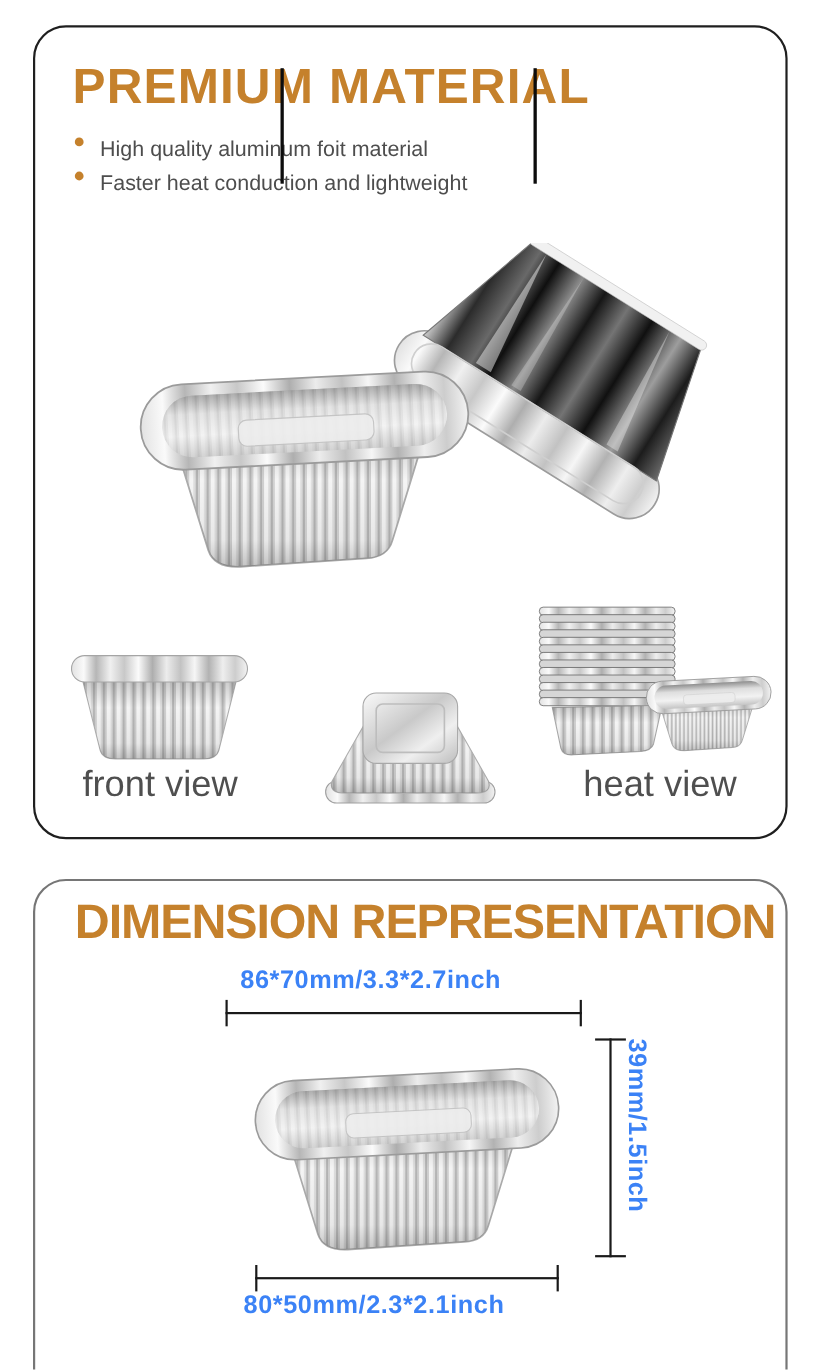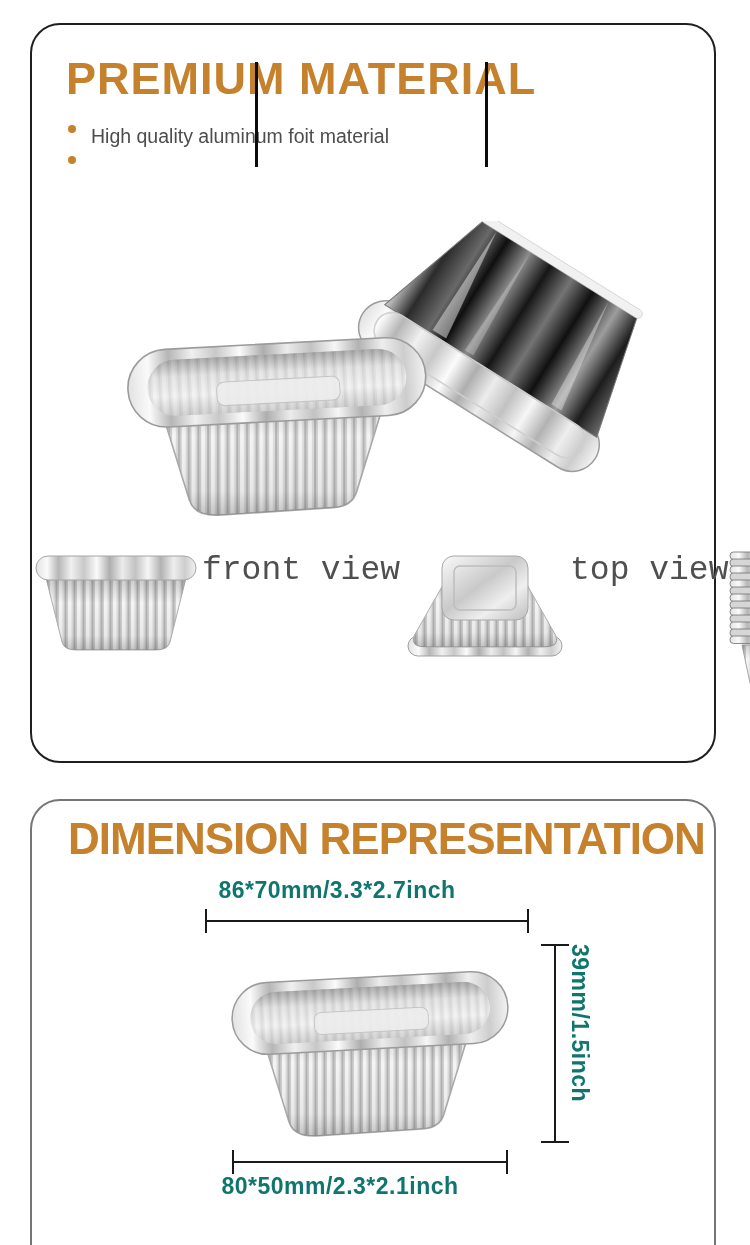--- a/index.html
+++ b/index.html
@@ -15,29 +15,29 @@
   .title-dimension{left:36px;top:16px;font-size:44px;letter-spacing:-1px;}
 
   .bullets{position:absolute;left:36px;top:100px;margin:0;padding:0;list-style:none;}
   .bullets li{display:flex;height:20px;margin-bottom:11px;
               color:#4d4d4d;font-size:19.5px;white-space:nowrap;}
   .dot{flex:0 0 auto;width:8px;height:8px;border-radius:50%;background:#c5812c;margin-right:15px;}
 
   .hero{position:absolute;left:62px;top:196px;width:560px;height:340px;}
 
   .views-row{position:absolute;left:0;top:525px;width:100%;height:182px;display:flex;}
-  .view-col{flex:1 1 0;display:flex;flex-direction:row;justify-content:flex-end;font-family:Liberation Mono, monospace;}
+  .view-col{flex:1 1 0;display:flex;flex-direction:column;justify-content:flex-end;align-items:center;}
   .view-img{display:block;}
   .view-label{height:38px;margin-top:2px;color:#4f4f4f;font-size:33px;line-height:38px;white-space:nowrap;}
   .vdivider{position:absolute;width:3px;height:105px;top:37px;background:#0c0c0c;}
   .vdivider.d1{left:223px;}
   .vdivider.d2{left:453px;}
 
   
-  .dim-label{position:absolute;color:#0f766e;font-weight:700;font-size:23px;letter-spacing:0.5px;
+  .dim-label{position:absolute;color:#3b82f6;font-weight:700;font-size:23px;letter-spacing:0.5px;
              text-align:center;white-space:nowrap;}
   .dim-label-top{left:143px;width:324px;top:76px;}
   .dim-label-bottom{left:170px;width:276px;top:372px;}
   .dim-label-right{left:534px;top:143px;height:199px;display:flex;align-items:center;
                    writing-mode:vertical-rl;}
   .dim-line-h{position:absolute;height:2px;background:#1a1a1a;}
   .dim-line-h::before,.dim-line-h::after{content:"";position:absolute;width:2px;height:24px;top:-11px;background:#1a1a1a;}
   .dim-line-h::before{left:0;}
   .dim-line-h::after{right:0;}
   .dim-line-top{left:173px;top:119px;width:324px;}
@@ -114,20 +114,21 @@
   <section class="card card-premium">
     <h1 class="sec-title title-premium">PREMIUM MATERIAL</h1>
 
     <ul class="bullets">
       <li>
         <span class="dot"></span>
         <span>High quality aluminum foit material</span>
       </li>
       <li>
         <span class="dot"></span>
+        <span>Faster heat conduction and lightweight</span>
       </li>
     </ul>
 
     <div class="hero">
       <svg viewBox="0 0 560 340" width="560" height="340">
 
         <g transform="translate(388,-4) rotate(32)">
           <rect x="-50" y="118" width="274" height="54" rx="27" fill="url(#gSilver)" stroke="#9c9c9c" stroke-width="1.5"></rect>
           <path d="M4,0 L184,0 L214,126 L-36,126 Z" fill="url(#gDark)" stroke="#777777"></path>
           <rect x="0" y="-5" width="188" height="9" rx="4.5" fill="#f1f1f1" stroke="#bbbbbb" stroke-width="0.5"></rect>
@@ -160,21 +161,20 @@
         <div class="view-label">front view</div>
       </div>
       <div class="view-col">
         <svg class="view-img" viewBox="0 0 170 108" width="170" height="108">
           <rect x="8" y="86" width="154" height="20" rx="10" fill="url(#gSilver)" stroke="#a0a0a0"></rect>
           <path d="M48,26 L14,86 Q10,97 26,97 L144,97 Q160,97 156,86 L122,26 Z" fill="url(#pRibs)" stroke="#b0b0b0"></path>
           <path d="M48,26 L14,86 Q10,97 26,97 L144,97 Q160,97 156,86 L122,26 Z" fill="url(#gShadeV)"></path>
           <rect x="42" y="6" width="86" height="64" rx="12" fill="url(#gPlate)" stroke="#a8a8a8"></rect>
           <rect x="54" y="16" width="62" height="44" rx="6" fill="none" stroke="#bdbdbd" stroke-width="1.5"></rect>
         </svg>
-        <div class="view-label">top view</div>
       </div>
       <div class="view-col">
         <svg class="view-img" viewBox="0 0 228 145" width="228" height="145">
           <g>
             <rect x="2" y="2" width="126" height="7.5" rx="3.5" fill="url(#gSilver)" stroke="#6f6f6f" stroke-width="0.8"></rect>
             <rect x="2" y="9" width="126" height="7.5" rx="3.5" fill="#d6d6d6" stroke="#6f6f6f" stroke-width="0.8"></rect>
             <rect x="2" y="16" width="126" height="7.5" rx="3.5" fill="url(#gSilver)" stroke="#6f6f6f" stroke-width="0.8"></rect>
             <rect x="2" y="23" width="126" height="7.5" rx="3.5" fill="#d6d6d6" stroke="#6f6f6f" stroke-width="0.8"></rect>
             <rect x="2" y="30" width="126" height="7.5" rx="3.5" fill="url(#gSilver)" stroke="#6f6f6f" stroke-width="0.8"></rect>
             <rect x="2" y="37" width="126" height="7.5" rx="3.5" fill="#d6d6d6" stroke="#6f6f6f" stroke-width="0.8"></rect>

